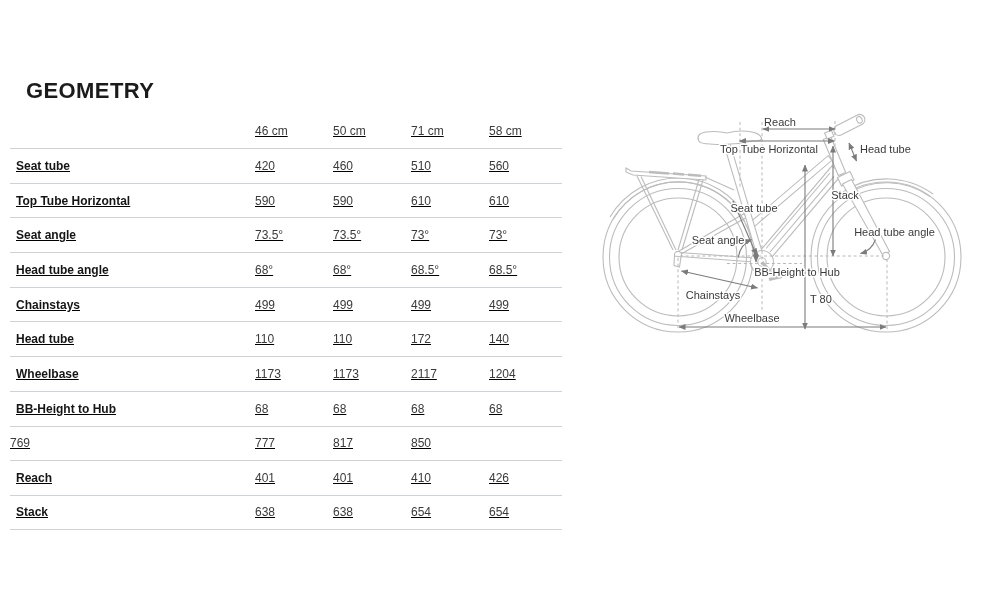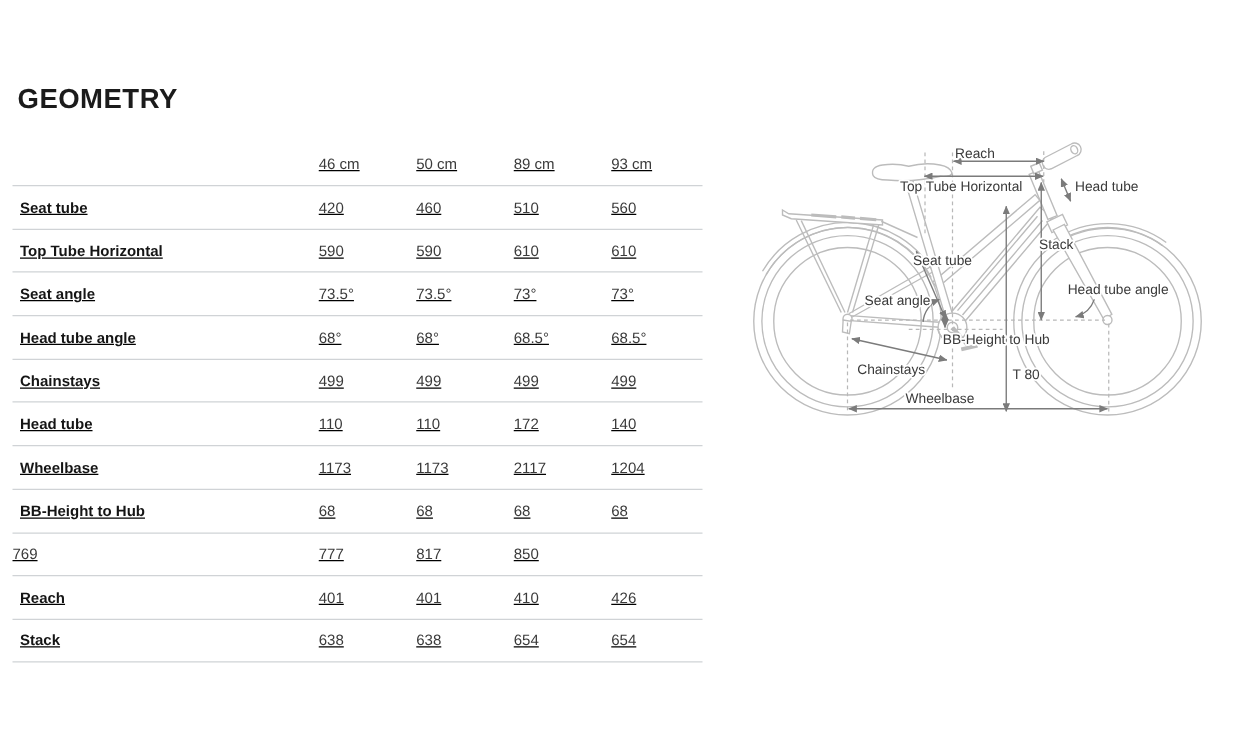--- a/index.html
+++ b/index.html
@@ -1,17 +1,17 @@
 <!DOCTYPE html>
 <html><head>
 <meta charset="utf-8">
 <style>
   html,body{margin:0;padding:0;background:#fff;}
   body{width:1000px;height:600px;position:relative;font-family:"Liberation Sans",sans-serif;overflow:hidden;}
-  .page-title{position:absolute;left:10px;top:62px;margin:4px;font-size:22px;font-weight:700;letter-spacing:.4px;color:#1b1b1b;}
+  .page-title{position:absolute;left:10px;top:62px;margin:16px;font-size:22px;font-weight:700;letter-spacing:.4px;color:#1b1b1b;}
   .geo-table{position:absolute;left:10px;top:113px;width:552px;font-size:12px;text-decoration:underline;}
   .tr{display:grid;grid-template-columns:245px 78px 78px 78px 1fr;align-items:center;box-sizing:border-box;}
   .tr.thead{height:35px;color:#3a3a3a;}
   .tr.row{height:34.7px;border-top:1px solid #d0d3d6;color:#3a3a3a;}
   .tr.row:last-child{border-bottom:1px solid #d0d3d6;}
   .td{white-space:nowrap;}
   .td.label{font-weight:700;color:#151515;padding-left:6px;}
   .diagram-svg{position:absolute;left:580px;top:95px;}
   .bike{stroke:#bcbcbc;stroke-width:1.1;fill:none;}
   .bike .fill{fill:#fff;}
@@ -22,22 +22,22 @@
 </head>
 <body>
 
 <h1 class="page-title">GEOMETRY</h1>
 
 <div class="geo-table">
   <div class="tr thead">
     <div class="td label"></div>
     <div class="td">46 cm</div>
     <div class="td">50 cm</div>
-    <div class="td">89 cm</div>
-    <div class="td">93 cm</div>
+    <div class="td">71 cm</div>
+    <div class="td">58 cm</div>
   </div>
   <div id="tbody">
   <div class="tr row">
     <div class="td label">Seat tube</div>
     <div class="td">420</div>
     <div class="td">460</div>
     <div class="td">510</div>
     <div class="td">560</div>
   </div>
 

